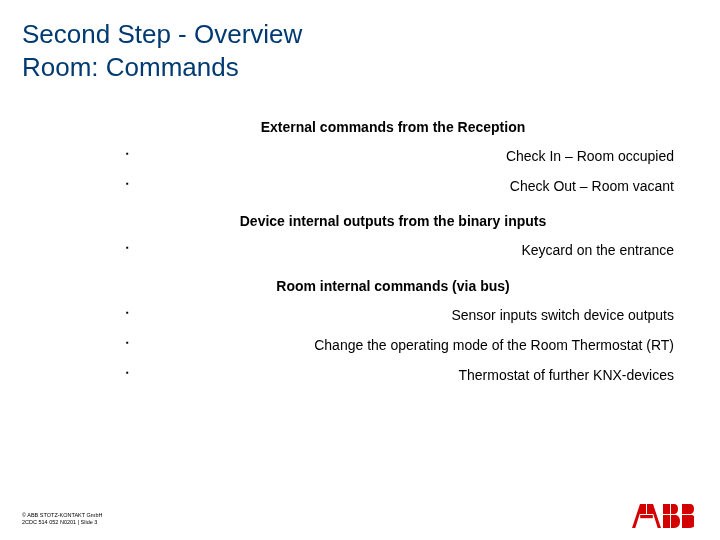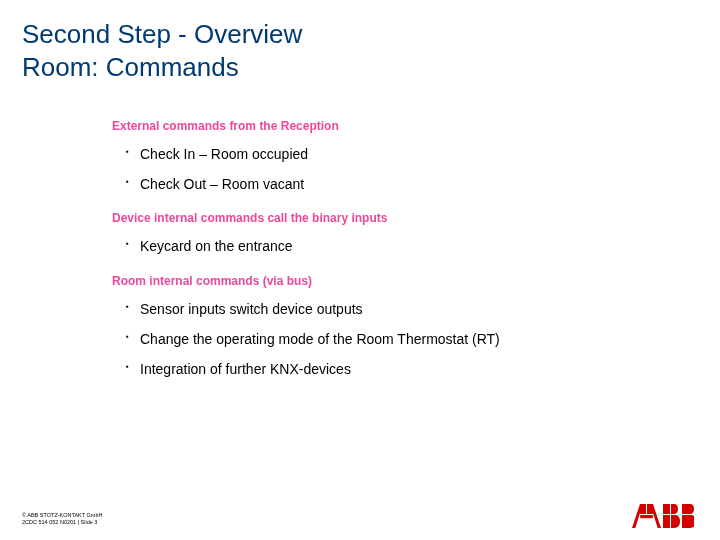--- a/index.html
+++ b/index.html
@@ -1,23 +1,23 @@
 <!DOCTYPE html>
 <html><head>
 <meta charset="utf-8">
 <style>
   * { box-sizing: border-box; margin: 0; padding: 0; }
   html, body { width: 720px; height: 540px; background: #fff; font-family: Arial, Helvetica, sans-serif; color: #000; }
   .slide { position: relative; width: 716px; height: 540px; padding: 18px 22px 0 22px; }
   .title-block { margin-bottom: 36px; }
   .title-line { font-size: 26px; font-weight: 400; color: #003a72; line-height: 1.25; }
   .content { margin-left: 90px; margin-right: 20px; }
-  .section-heading { font-size: 12px; font-weight: bold; color: #ec4899; margin-top: 18px; margin-bottom: 10px; }
+  .section-heading { font-size: 14px; font-weight: bold; color: #000000; margin-top: 18px; margin-bottom: 10px; text-align: center; }
   .section-heading:first-child { margin-top: 0; }
-  ul.bullets { list-style: none; padding-left: 14px; }
+  ul.bullets { list-style: none; padding-left: 14px; text-align: right; }
   ul.bullets li { position: relative; font-size: 14px; color: #000; margin: 12px 0; padding-left: 14px; line-height: 1.3; }
   ul.bullets li::before { content: "▪"; position: absolute; left: 0; top: 2px; font-size: 8px; color: #000; }
   .footer-left { position: absolute; left: 22px; bottom: 14px; font-size: 5.5px; line-height: 1.25; color: #000; }
   .logo { position: absolute; right: 22px; bottom: 12px; }
   .logo svg { display: block; }
 </style>
 </head>
 <body>
 
 <div class="slide">
@@ -28,30 +28,30 @@
   </div>
 
   <div class="content">
 
     <div class="section-heading">External commands from the Reception</div>
     <ul class="bullets">
       <li>Check In – Room occupied</li>
       <li>Check Out – Room vacant</li>
     </ul>
 
-    <div class="section-heading">Device internal commands call the binary inputs</div>
+    <div class="section-heading">Device internal outputs from the binary inputs</div>
     <ul class="bullets">
       <li>Keycard on the entrance</li>
     </ul>
 
     <div class="section-heading">Room internal commands (via bus)</div>
     <ul class="bullets">
       <li>Sensor inputs switch device outputs</li>
       <li>Change the operating mode of the Room Thermostat (RT)</li>
-      <li>Integration of further KNX-devices</li>
+      <li>Thermostat of further KNX-devices</li>
     </ul>
 
   </div>
 
   <div class="footer-left">
     <div>© ABB STOTZ-KONTAKT GmbH</div>
     <div>2CDC 514 052 N0201 | Slide 3</div>
   </div>
 
   <div class="logo">

